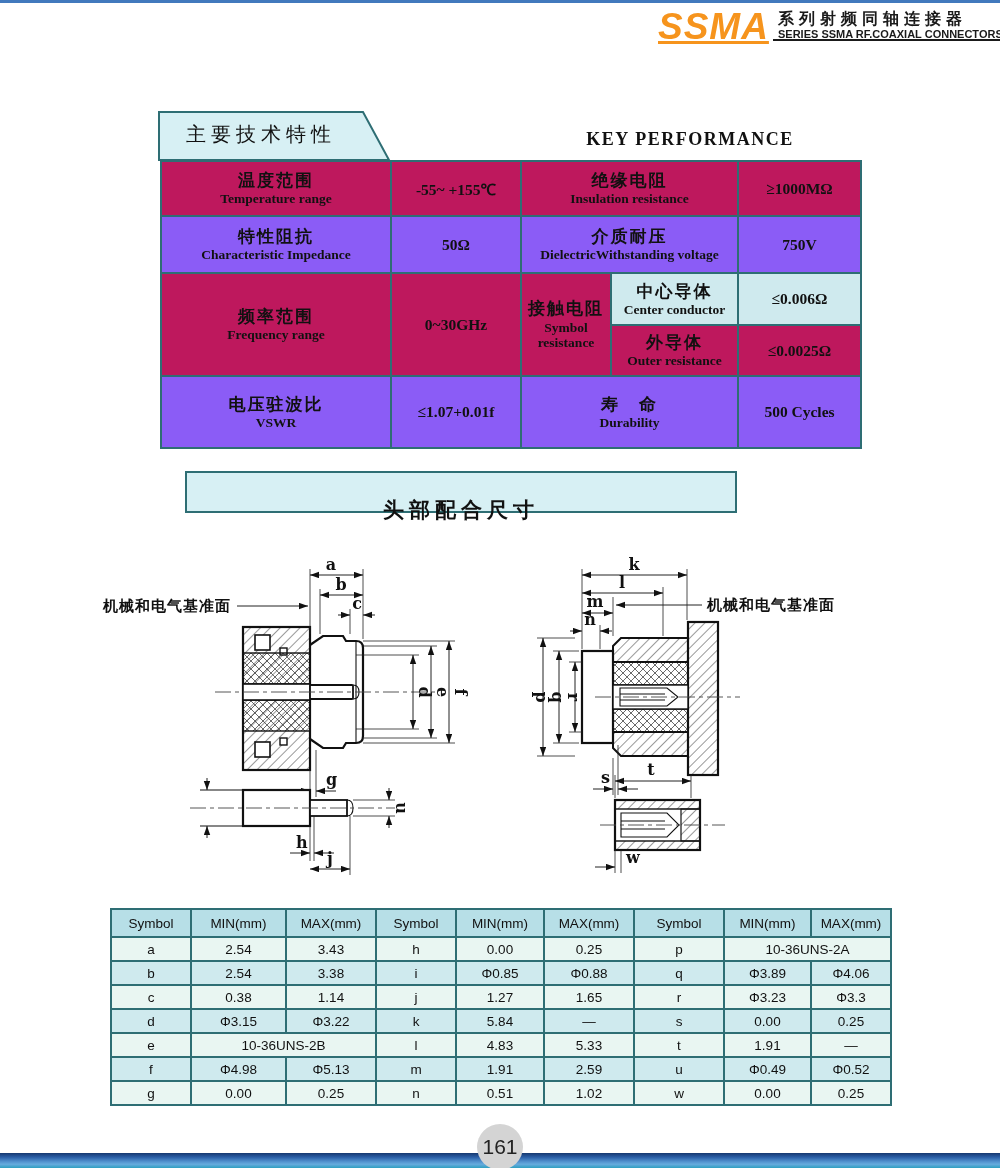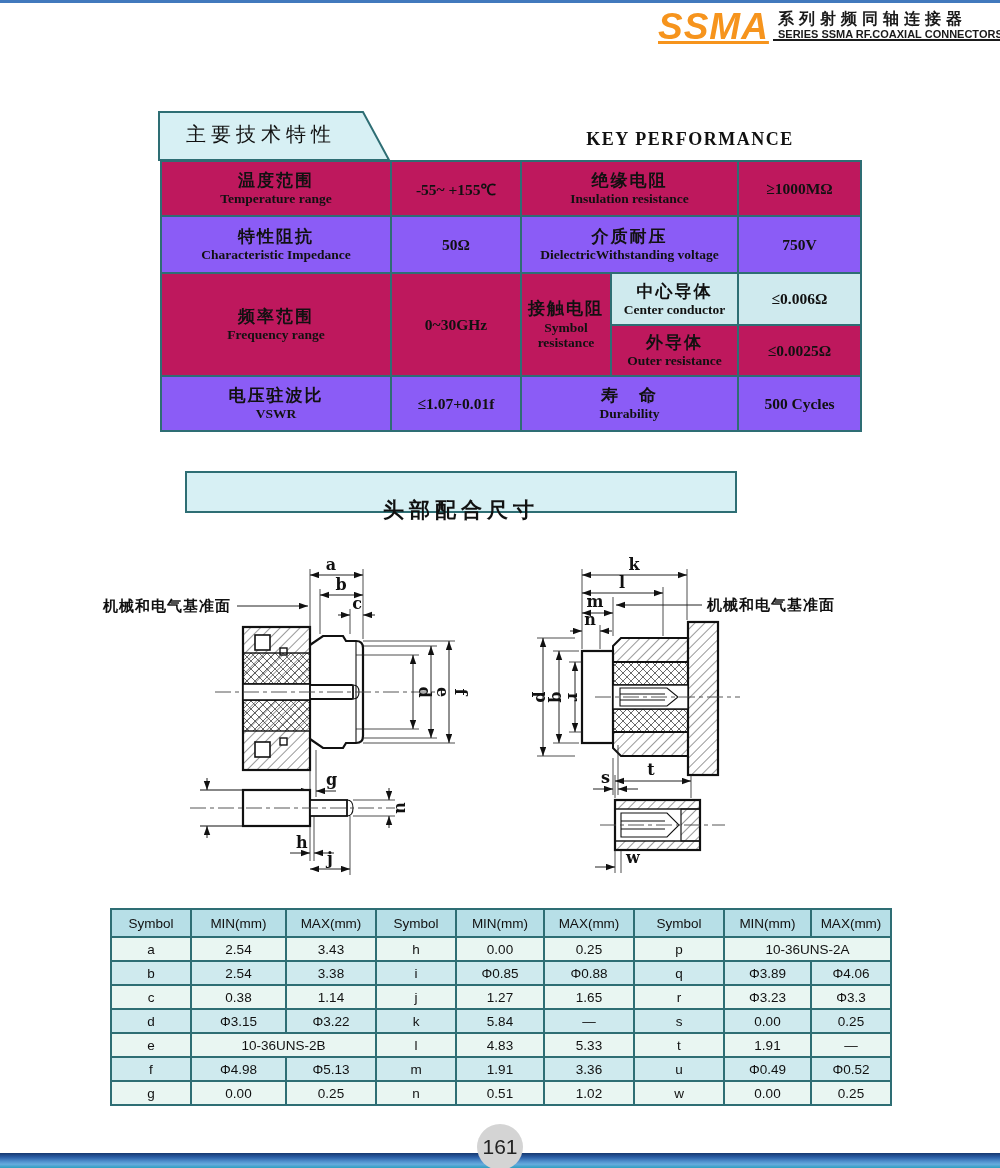--- a/index.html
+++ b/index.html
@@ -138,21 +138,21 @@
   </tr>
   <tr class="cyan" style="height:51px">
     <td>
           <div class="cn">外导体</div>
           <div class="en">Outer resistance</div>
         </td>
     <td>
           <div class="val">≤0.0025Ω</div>
         </td>
   </tr>
-  <tr class="mint" style="height:55px">
+  <tr class="mint" style="height:72px">
     <td>
           <div class="cn">电压驻波比</div>
           <div class="en">VSWR</div>
         </td>
     <td>
           <div class="val">≤1.07+0.01f</div>
         </td>
     <td colspan="2">
           <div class="cn">寿　命</div>
           <div class="en">Durability</div>
@@ -443,21 +443,21 @@
         <td>t</td>
         <td>1.91</td>
         <td>—</td>
       </tr>
       <tr>
         <td>f</td>
         <td>Φ4.98</td>
         <td>Φ5.13</td>
         <td>m</td>
         <td>1.91</td>
-        <td>3.36</td>
+        <td>2.59</td>
         <td>u</td>
         <td>Φ0.49</td>
         <td>Φ0.52</td>
       </tr>
       <tr>
         <td>g</td>
         <td>0.00</td>
         <td>0.25</td>
         <td>n</td>
         <td>0.51</td>

